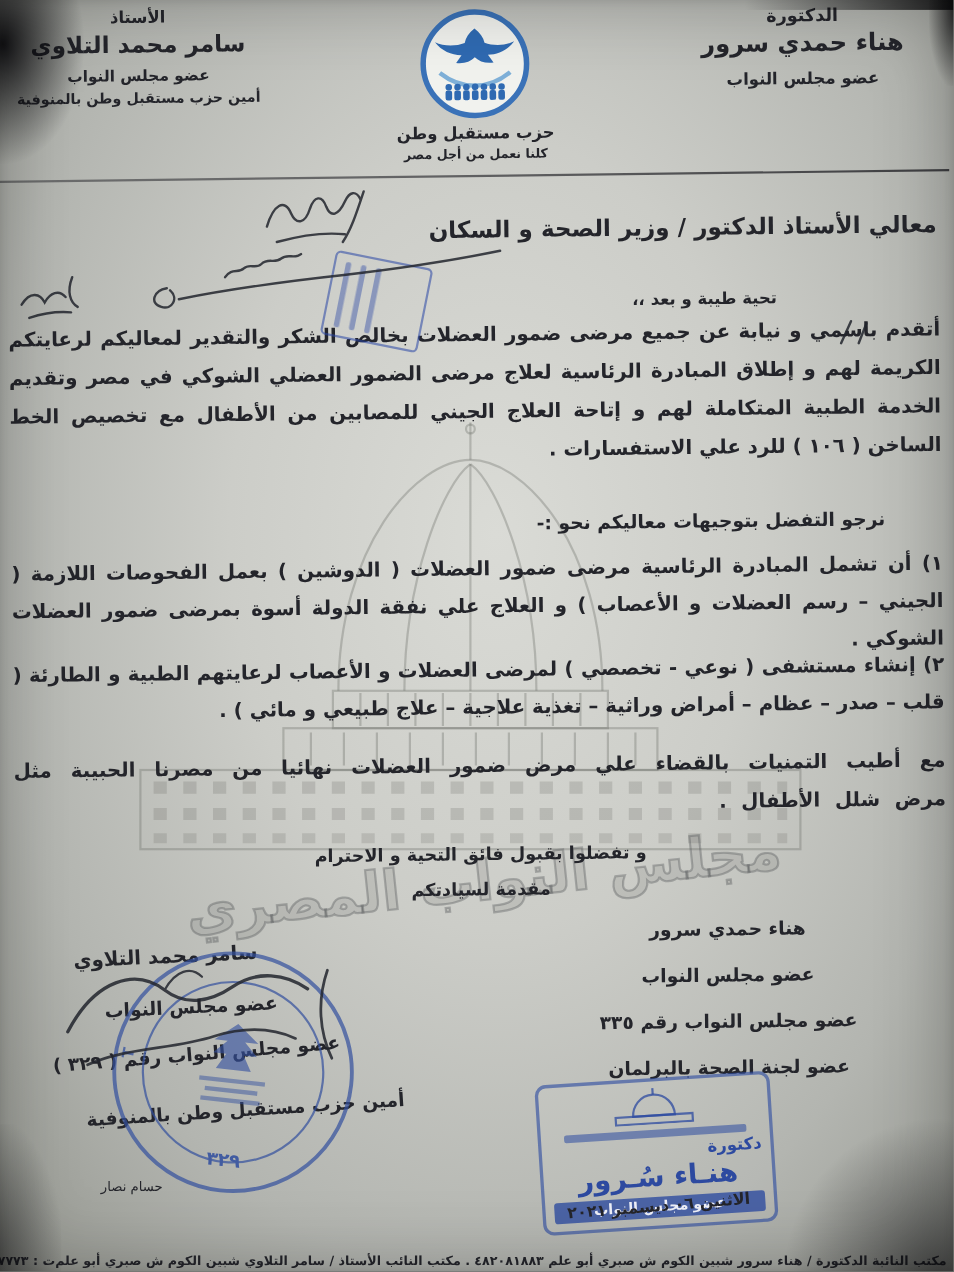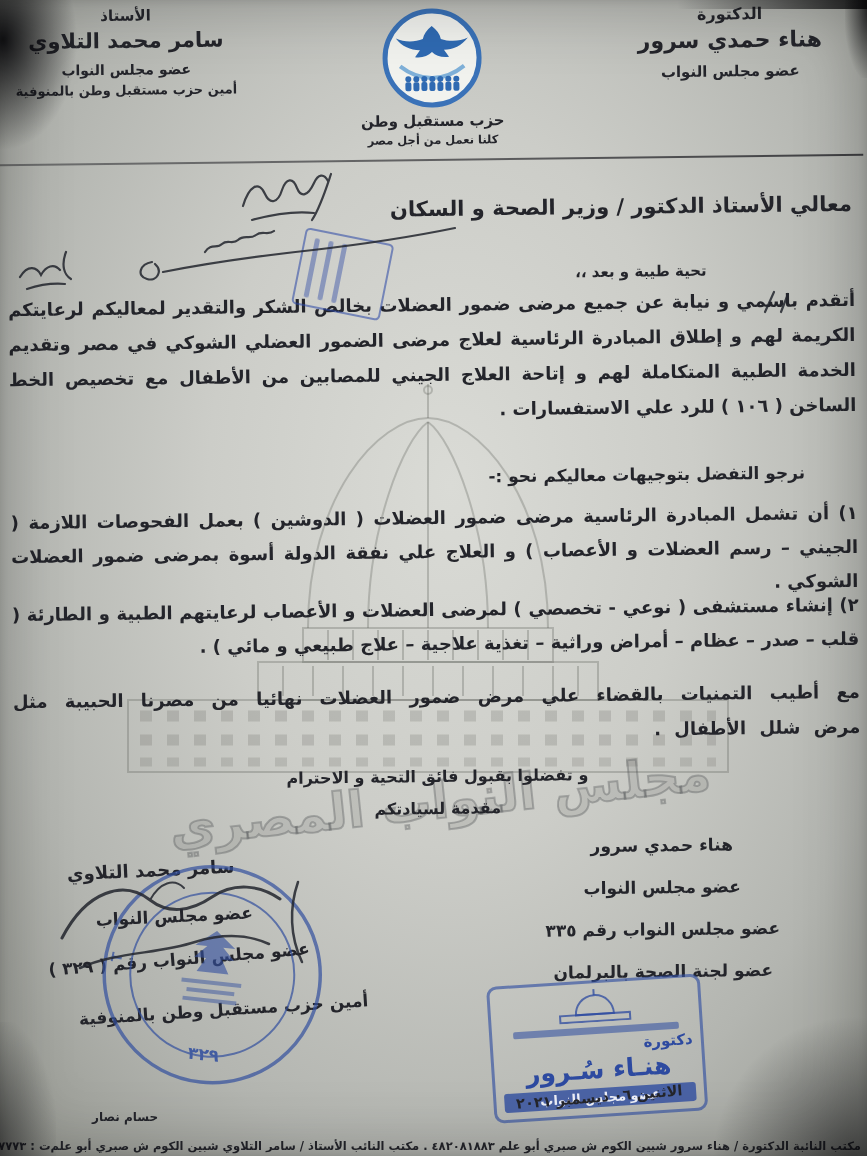--- a/index.html
+++ b/index.html
@@ -69,21 +69,21 @@
   
   #wmDome{position:absolute;top:378px;left:118px;z-index:1;}
   #wmText{position:absolute;top:772px;left:140px;width:600px;text-align:center;z-index:2;
     transform:rotate(-6deg);font-size:50px;font-weight:800;
     color:rgba(80,82,86,.12);-webkit-text-stroke:2px rgba(78,80,84,.35);}
 
   
   #hand{position:absolute;top:0;left:0;z-index:6;pointer-events:none;}
 
   
-  #footNote{position:absolute;top:1110px;left:92px;font-size:12px;font-weight:700;z-index:4;}
+  #footNote{position:absolute;top:1072px;left:92px;font-size:12px;font-weight:400;z-index:4;}
   #footerLine{position:absolute;bottom:3px;left:6px;right:6px;display:flex;justify-content:space-between;
     direction:rtl;font-size:11.5px;font-weight:700;z-index:4;white-space:nowrap;}
 
   
   .blot{position:absolute;pointer-events:none;z-index:9;}
   #blotTL{left:-22px;top:-34px;width:100px;height:185px;
     background:radial-gradient(ellipse at 25% 40%, rgba(6,6,9,.92), rgba(6,6,9,0) 70%);}
   #bandTR{right:0;top:0;width:190px;height:9px;
     background:linear-gradient(to left, rgba(8,8,10,.85), rgba(8,8,10,0));}
   #cornerTR{right:-8px;top:-8px;width:30px;height:86px;

